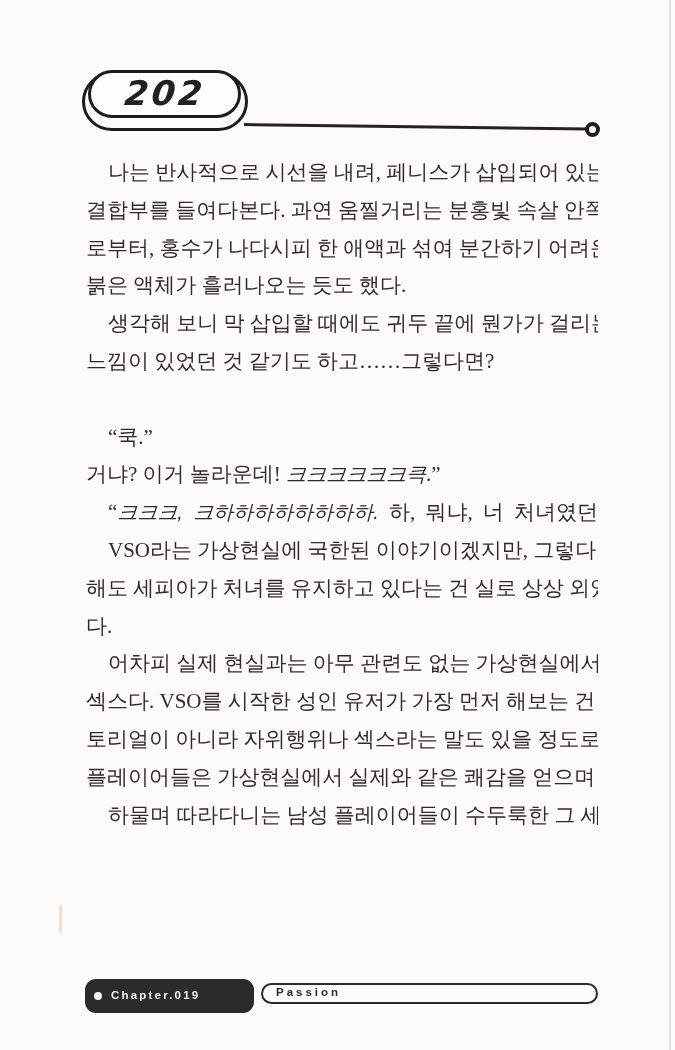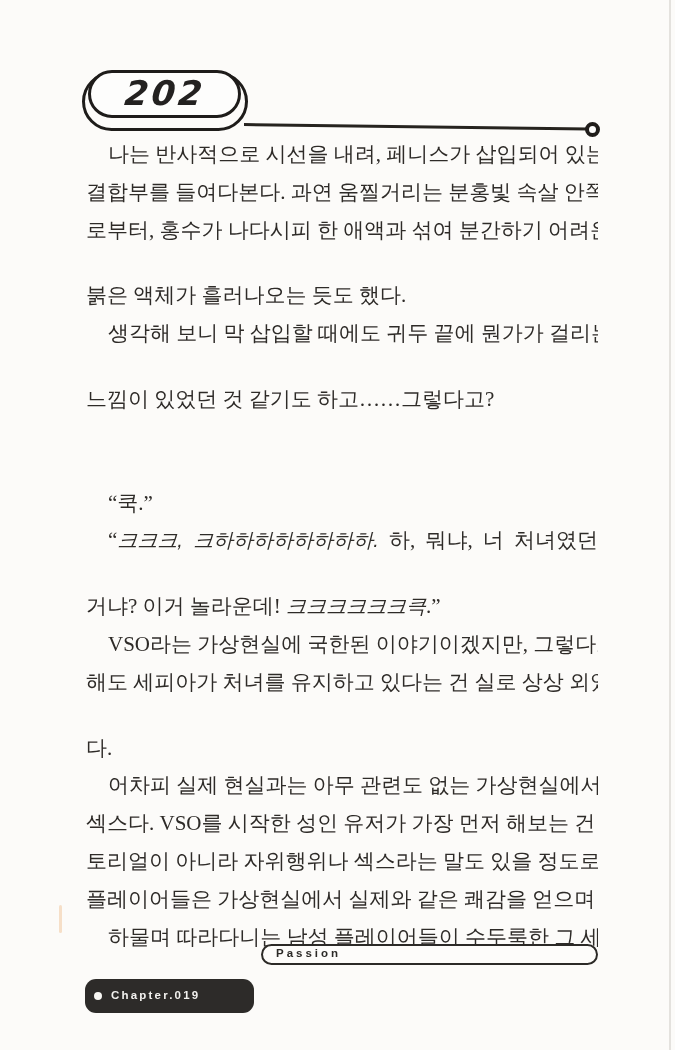--- a/index.html
+++ b/index.html
@@ -29,49 +29,49 @@
     position:absolute;left:244px;top:123px;width:344px;height:3px;background:#26231f;
     transform:rotate(0.75deg);transform-origin:left center;z-index:0;
   }
   .header-ring{
     position:absolute;left:585px;top:122px;width:15px;height:15px;
     border:4px solid #201d1b;border-radius:50%;background:#fdfdfc;box-sizing:border-box;z-index:2;
   }
 
   
   .text-block{
-    position:absolute;left:86px;top:136px;width:512px;
+    position:absolute;left:86px;top:154px;width:512px;
     color:#2e2b28;font-size:21px;
   }
   .tline{
     height:37.8px;line-height:37.8px;overflow:hidden;white-space:nowrap;
     text-align:justify;text-align-last:justify;
   }
-  .tline.nofill{text-align:left;text-align-last:left;margin-top:28px;}
+  .tline.nofill{text-align:left;text-align-last:left;}
   .tline.indent{padding-left:22px;}
   .tline.blank{white-space:normal;}
   .laugh{
     font-style:italic;
     font-family:"Liberation Sans","DejaVu Sans",sans-serif;
     font-size:20px;
   }
 
   
   .chapter-pill{
     position:absolute;left:85px;top:979px;width:169px;height:34px;
     background:#2d2b29;border-radius:11px;box-sizing:border-box;
     display:flex;align-items:center;gap:9px;padding-left:9px;z-index:1;
   }
   .dot{width:8px;height:8px;background:#f7f6f3;border-radius:50%;flex:0 0 auto;}
   .chapter-label{
     color:#f2f1ee;font-family:"Liberation Sans","DejaVu Sans",sans-serif;
     font-size:11.5px;font-weight:bold;letter-spacing:2.2px;line-height:1;padding-bottom:1px;
   }
   .passion-pill{
-    position:absolute;left:261px;top:944px;width:337px;height:21px;
+    position:absolute;left:261px;top:983px;width:337px;height:21px;
     border:2.2px solid #2c2a27;border-radius:12px;background:#fdfcfa;box-sizing:border-box;
     display:flex;align-items:center;padding-left:13px;
   }
   .title-label{
     color:#2c2a27;font-family:"Liberation Sans","DejaVu Sans",sans-serif;
     font-size:11.5px;font-weight:bold;letter-spacing:3px;line-height:1;padding-bottom:1px;
   }
 </style>
 </head>
 <body>
@@ -89,25 +89,25 @@
     </div>
     <div class="header-ring"></div>
   </div>
 
   <div class="text-block">
       <div class="tline indent"><span>나는 반사적으로 시선을 내려, 페니스가 삽입되어 있는</span></div>
       <div class="tline"><span>결합부를 들여다본다. 과연 움찔거리는 분홍빛 속살 안쪽으</span></div>
       <div class="tline"><span>로부터, 홍수가 나다시피 한 애액과 섞여 분간하기 어려운</span></div>
       <div class="tline nofill"><span>붉은 액체가 흘러나오는 듯도 했다.</span></div>
       <div class="tline indent"><span>생각해 보니 막 삽입할 때에도 귀두 끝에 뭔가가 걸리는</span></div>
-      <div class="tline nofill"><span>느낌이 있었던 것 같기도 하고……그렇다고?</span></div>
+      <div class="tline nofill"><span>느낌이 있었던 것 같기도 하고……그렇다면?</span></div>
       <div class="tline blank"></div>
       <div class="tline indent nofill"><span>“쿡.”</span></div>
+      <div class="tline nofill"><span>거냐? 이거 놀라운데! </span><span class="laugh">크크크크크크큭</span><span>.”</span></div>
       <div class="tline indent"><span>“</span><span class="laugh">크크크, 크하하하하하하하하.</span><span> 하, 뭐냐, 너 처녀였던</span></div>
-      <div class="tline nofill"><span>거냐? 이거 놀라운데! </span><span class="laugh">크크크크크크큭</span><span>.”</span></div>
       <div class="tline indent"><span>VSO라는 가상현실에 국한된 이야기이겠지만, 그렇다고</span></div>
       <div class="tline"><span>해도 세피아가 처녀를 유지하고 있다는 건 실로 상상 외였</span></div>
       <div class="tline nofill"><span>다.</span></div>
       <div class="tline indent"><span>어차피 실제 현실과는 아무 관련도 없는 가상현실에서의</span></div>
       <div class="tline"><span>섹스다. VSO를 시작한 성인 유저가 가장 먼저 해보는 건 튜</span></div>
       <div class="tline"><span>토리얼이 아니라 자위행위나 섹스라는 말도 있을 정도로,</span></div>
       <div class="tline"><span>플레이어들은 가상현실에서 실제와 같은 쾌감을 얻으며 성</span></div>
       <div class="tline indent"><span>하물며 따라다니는 남성 플레이어들이 수두룩한 그 세피</span></div>
     </div>
 

